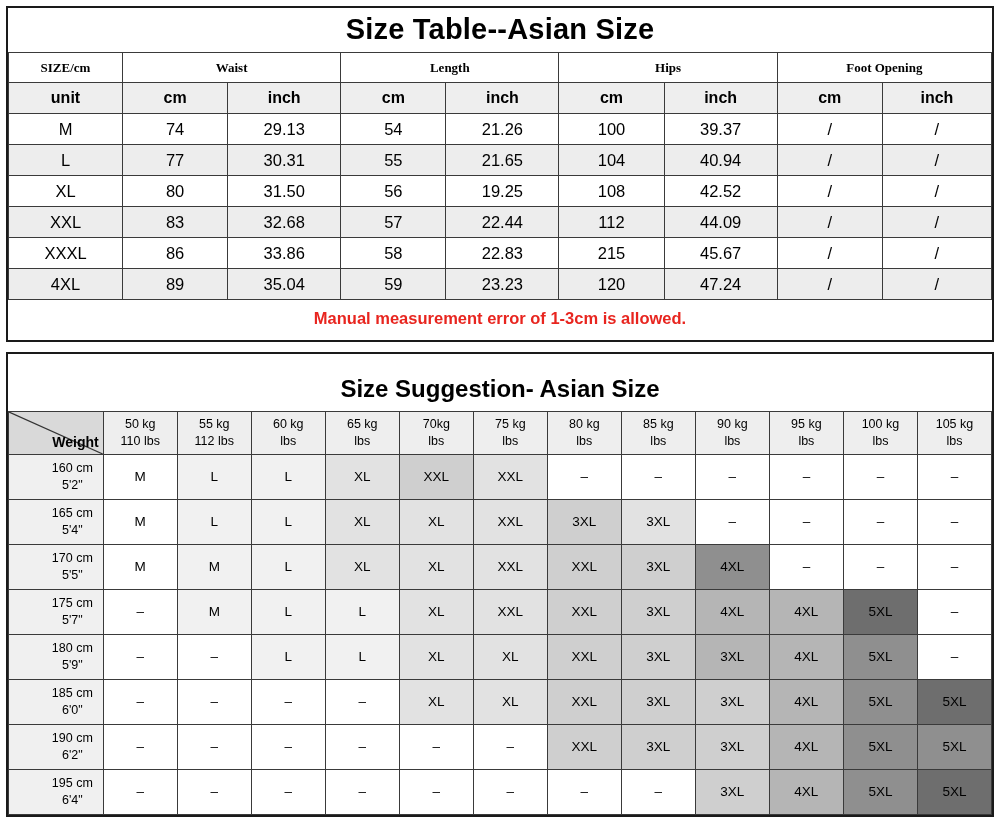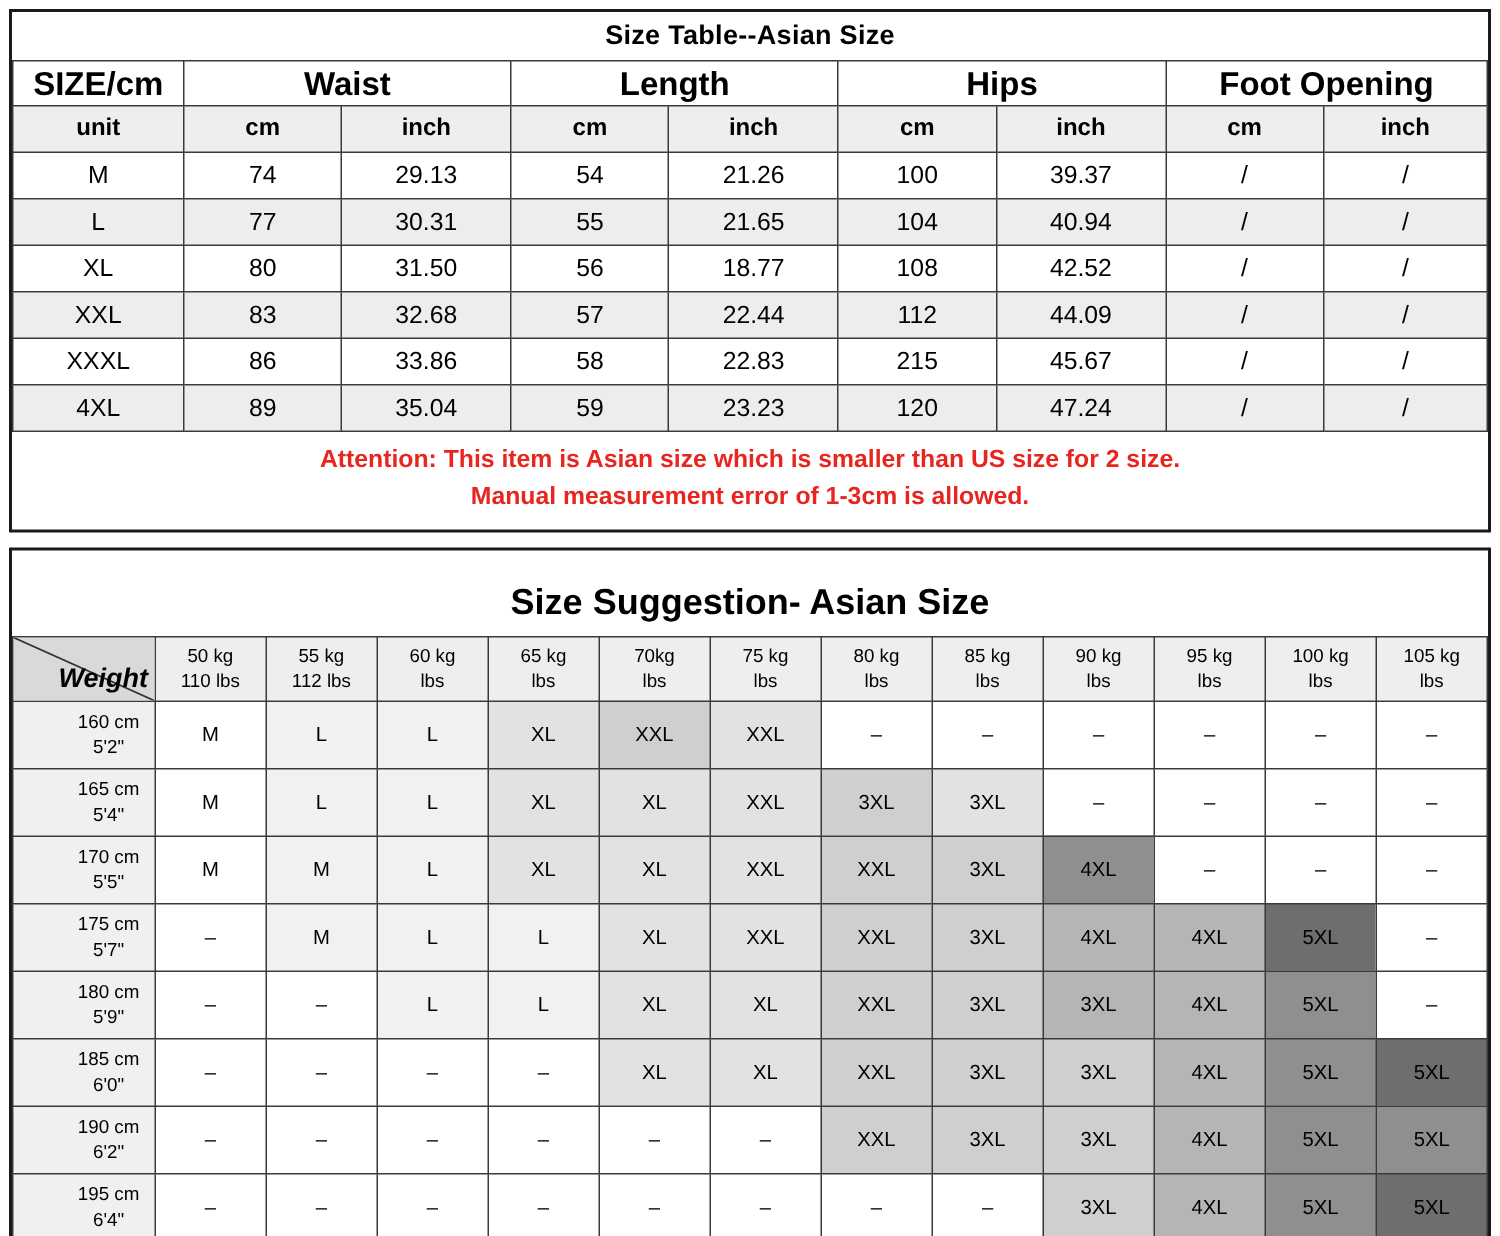--- a/index.html
+++ b/index.html
@@ -31,34 +31,35 @@
   }
   table.grid td, table.grid th {
     border: 1px solid #3a3a3a;
     text-align: center;
     vertical-align: middle;
     font-weight: normal;
     color: #000;
   }
 
   .t1-title {
-    font-size: 18px;
+    font-size: 29px;
     font-weight: bold;
     text-align: center;
     padding: 5px 0 6px 0;
     letter-spacing: .2px;
   }
   #t1 td {
     height: 31px;
     font-size: 16.5px;
   }
   #t1 tr.head td {
     font-weight: bold;
-    font-size: 22px;
+    font-size: 13px;
     height: 30px;
+    font-family: Liberation Serif, serif;
   }
   #t1 tr.unit td {
     font-weight: bold;
     font-size: 16px;
     background: #eeeeee;
   }
   #t1 tr.alt td { background: #ededed; }
   #t1 td.lbl { font-weight: normal; }
 
   .attention {
@@ -106,23 +107,22 @@
     padding: 0;
   }
   #t2 td.corner .diag {
     position: absolute;
     left: 0; top: 0; width: 100%; height: 100%;
   }
   #t2 td.corner .wlabel {
     position: absolute;
     right: 4px;
     bottom: 2px;
-    font-size: 18px;
-    font-weight: bold;
-    font-style: italic;
+    font-size: 14px;
+    font-weight: bold;
   }
 
   
   .s0 { background: #ffffff; }
   .s1 { background: #f1f1f1; }
   .s2 { background: #e2e2e2; }
   .s3 { background: #cfcfcf; }
   .s4 { background: #b5b5b5; }
   .s5 { background: #8f8f8f; }
   .s6 { background: #6e6e6e; }
@@ -187,21 +187,21 @@
             <td>104</td>
             <td>40.94</td>
             <td>/</td>
             <td>/</td>
           </tr>
           <tr>
             <td class="lbl">XL</td>
             <td>80</td>
             <td>31.50</td>
             <td>56</td>
-            <td>18.77</td>
+            <td>19.25</td>
             <td>108</td>
             <td>42.52</td>
             <td>/</td>
             <td>/</td>
           </tr>
           <tr class="alt">
             <td class="lbl">XXL</td>
             <td>83</td>
             <td>32.68</td>
             <td>57</td>
@@ -230,21 +230,20 @@
             <td>23.23</td>
             <td>120</td>
             <td>47.24</td>
             <td>/</td>
             <td>/</td>
           </tr>
         </tbody>
     </table>
 
     <div class="attention">
-      <div>Attention:  This item is Asian size which is smaller than US size for 2 size.</div>
       <div>Manual measurement error of 1-3cm is allowed.</div>
     </div>
   </div>
 
   <div class="panel" id="suggestion-panel">
     <div class="t2-title">Size Suggestion- Asian Size</div>
 
     <table class="grid" id="t2">
       <colgroup>
         <col style="width:9.6%">

